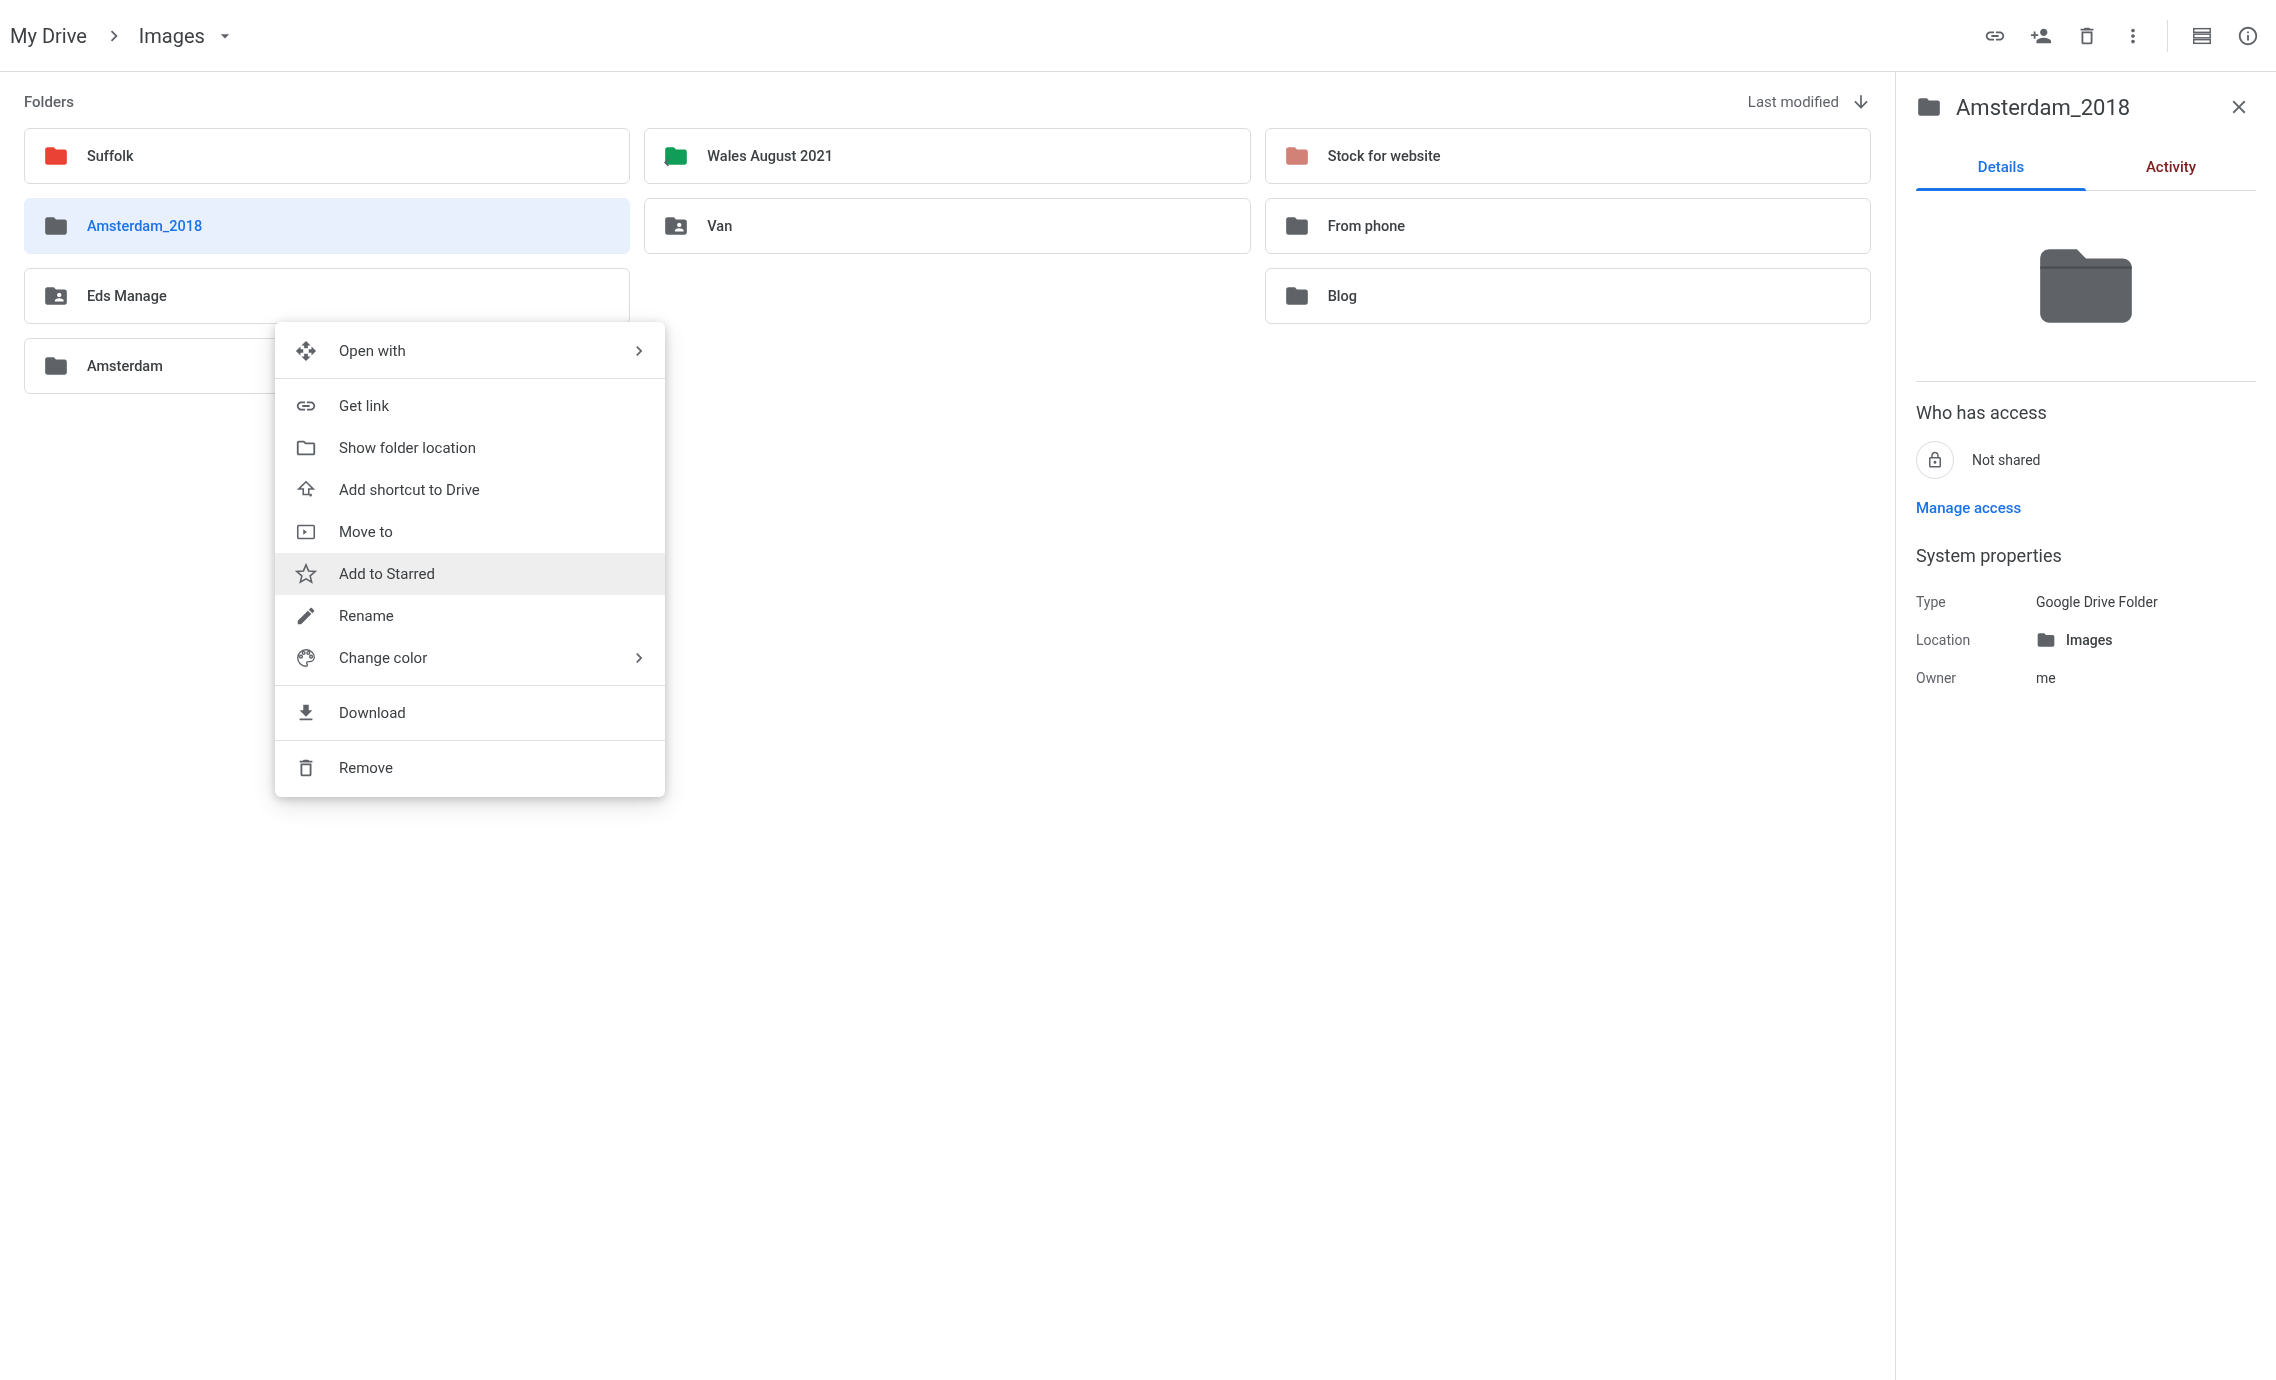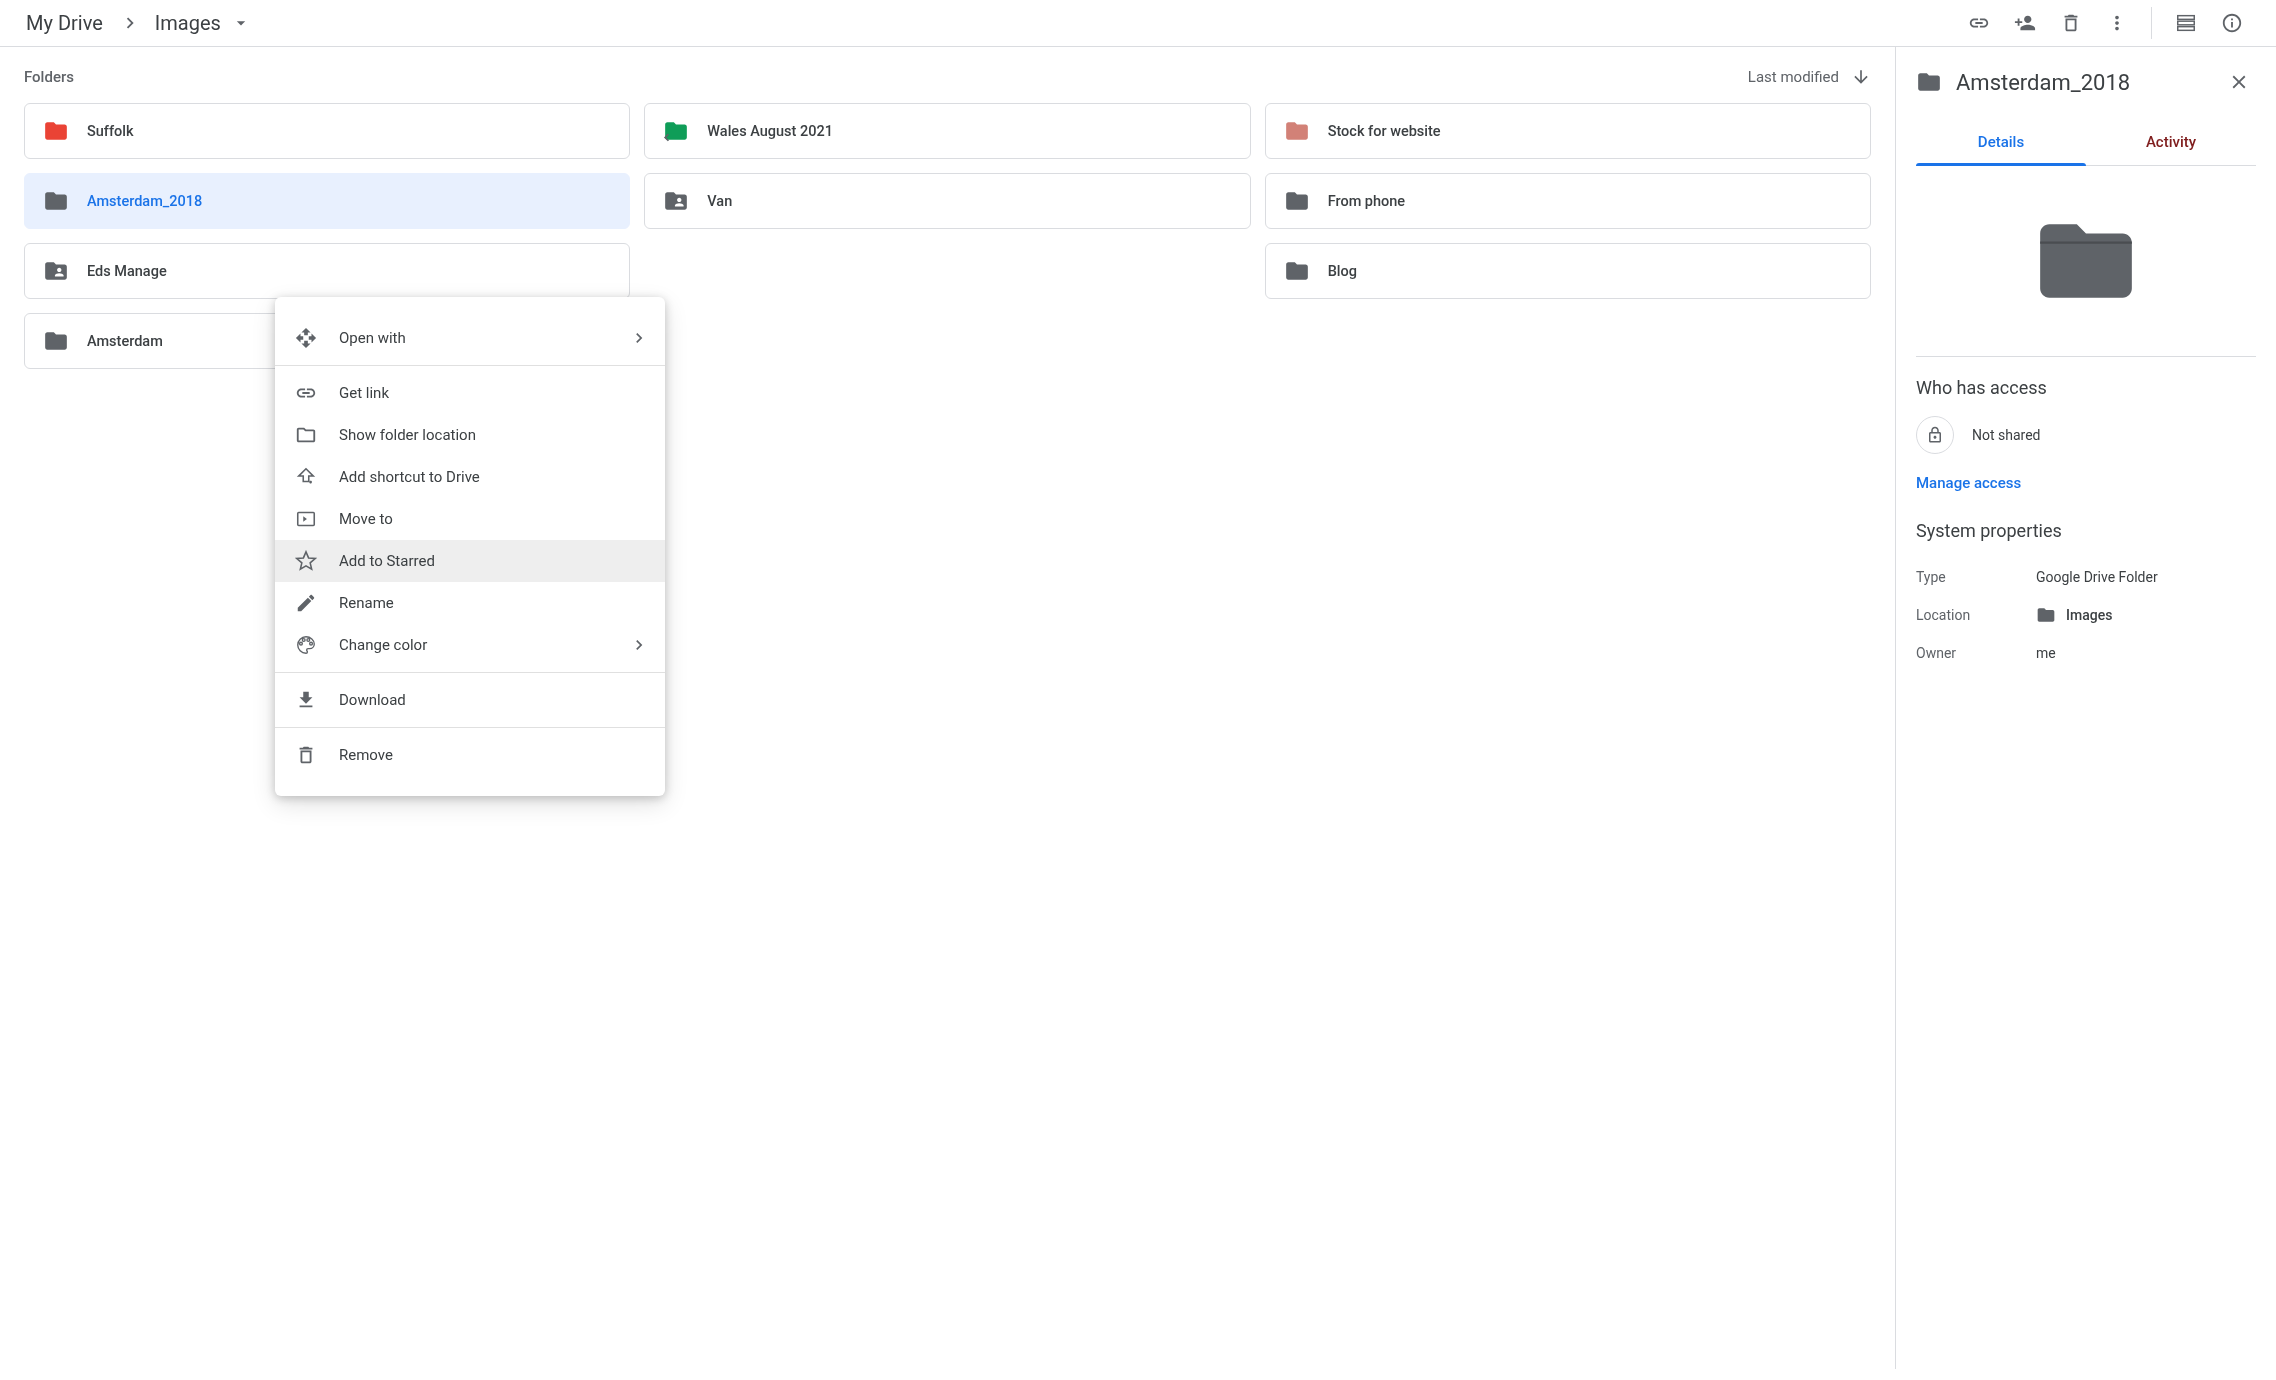--- a/index.html
+++ b/index.html
@@ -1,19 +1,19 @@
 <!DOCTYPE html>
 <html><head>
 <meta charset="utf-8">
 <style>
 * { box-sizing: border-box; margin: 0; padding: 0; }
 body { font-family: 'Google Sans', Roboto, Arial, sans-serif; background: #fff; color: #3c4043; font-size: 14px; }
 
 
-.top-bar { display: flex; align-items: center; justify-content: space-between; padding: 8px 24px; border-bottom: 1px solid #dadce0; height: 47px; }
+.top-bar { display: flex; align-items: center; justify-content: space-between; padding: 8px 8px; border-bottom: 1px solid #dadce0; height: 72px; }
 .breadcrumb { display: flex; align-items: center; gap: 14px; font-size: 20px; color: #3c4043; }
 .breadcrumb-item { cursor: pointer; padding: 4px 2px; }
 .breadcrumb-chevron { color: #5f6368; }
 .breadcrumb-current { display: flex; align-items: center; gap: 10px; cursor: pointer; }
 .top-actions { display: flex; align-items: center; gap: 6px; }
 .icon-btn { width: 40px; height: 40px; display: flex; align-items: center; justify-content: center; border-radius: 50%; cursor: pointer; color: #5f6368; }
 .divider { width: 1px; height: 32px; background: #dadce0; margin: 0 8px; }
 
 
 .main { display: flex; height: calc(100vh - 58px); }
@@ -23,21 +23,21 @@
 .sort { display: flex; align-items: center; gap: 12px; color: #5f6368; font-size: 15px; cursor: pointer; }
 
 .folder-grid { display: grid; grid-template-columns: repeat(3, 1fr); gap: 14px; }
 .folder-card { display: flex; align-items: center; gap: 18px; padding: 14px 18px; border: 1px solid #dadce0; border-radius: 6px; cursor: pointer; min-height: 54px; }
 .folder-card.selected { background: #e8f0fe; border-color: #e8f0fe; }
 .folder-card.selected .folder-name { color: #1a73e8; }
 .folder-icon { flex-shrink: 0; }
 .folder-name { font-size: 14.5px; font-weight: 500; color: #3c4043; white-space: nowrap; overflow: hidden; text-overflow: ellipsis; }
 
 
-.context-menu { position: absolute; top: 250px; left: 275px; width: 390px; background: #fff; border-radius: 6px; box-shadow: 0 2px 10px rgba(0,0,0,.2), 0 8px 24px rgba(0,0,0,.12); padding: 20px 0; z-index: 100; }
+.context-menu { position: absolute; top: 250px; left: 275px; width: 390px; background: #fff; border-radius: 6px; box-shadow: 0 2px 10px rgba(0,0,0,.2), 0 8px 24px rgba(0,0,0,.12); padding: 8px 0; z-index: 100; }
 .menu-item { display: flex; align-items: center; gap: 22px; padding: 10px 20px; cursor: pointer; color: #3c4043; font-size: 15px; position: relative; }
 .menu-item.hovered { background: #eeeeee; }
 .menu-item .menu-icon { width: 22px; height: 22px; color: #5f6368; display: flex; align-items: center; justify-content: center; flex-shrink: 0; }
 .menu-item .submenu-arrow { position: absolute; right: 16px; color: #5f6368; }
 .menu-separator { height: 1px; background: #e0e0e0; margin: 6px 0; }
 
 
 .details-panel { width: 380px; padding: 18px 20px 20px; overflow-y: auto; }
 .details-header { display: flex; align-items: center; gap: 14px; margin-bottom: 20px; }
 .details-title { font-size: 22px; color: #3c4043; flex: 1; }

